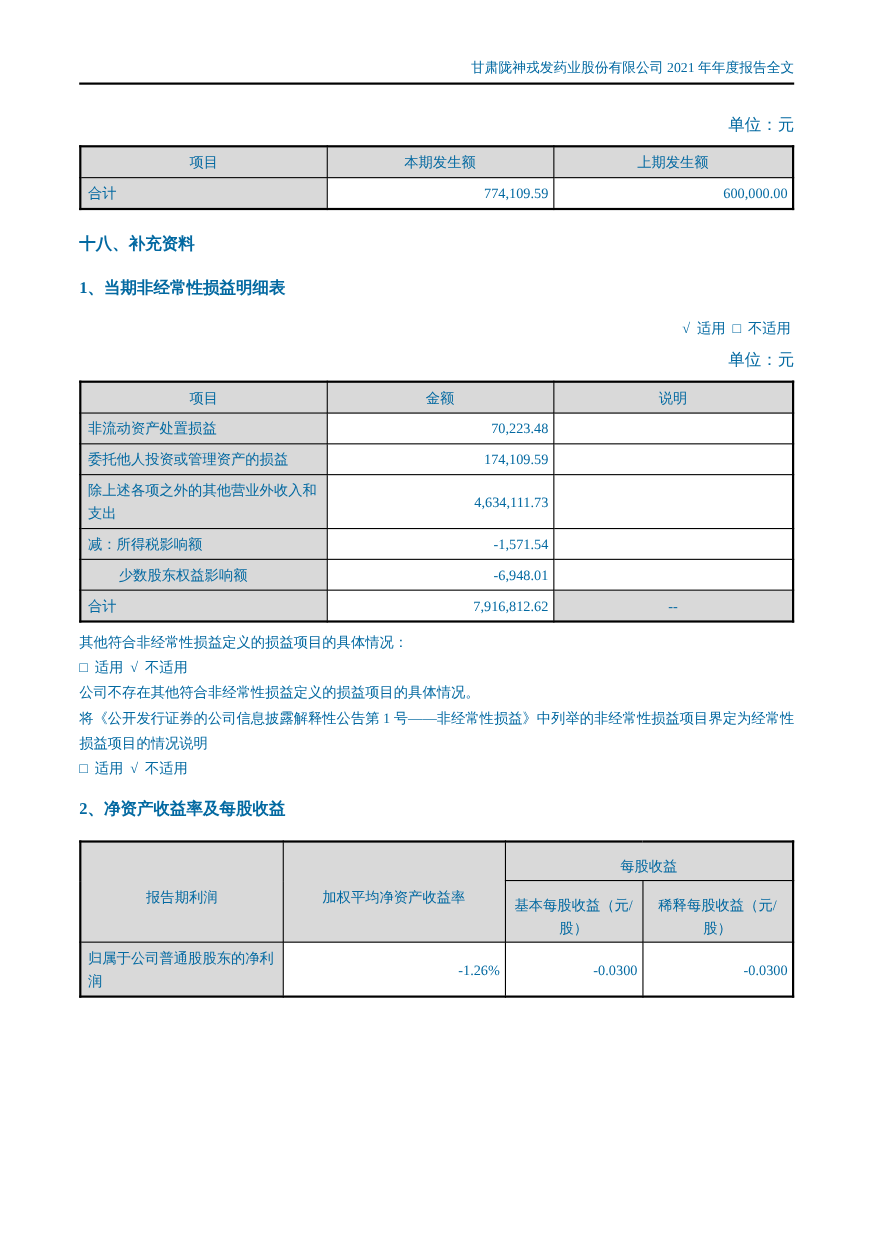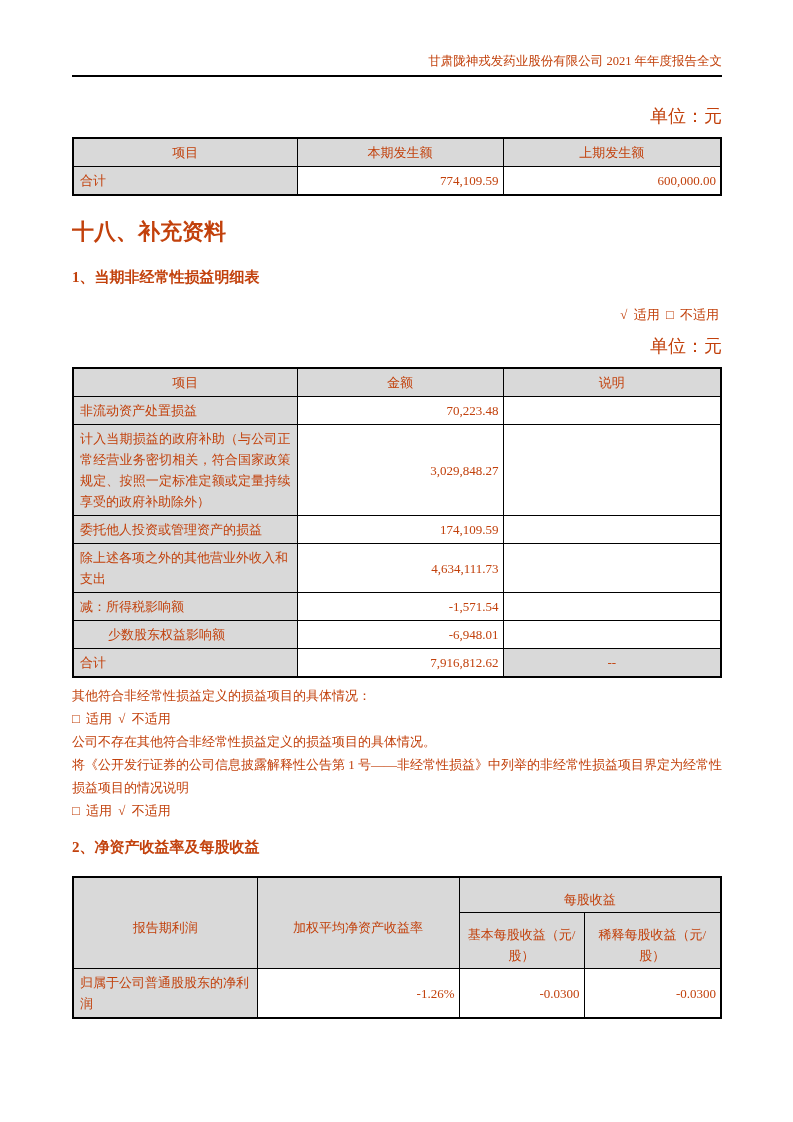--- a/index.html
+++ b/index.html
@@ -1,36 +1,36 @@
 <!DOCTYPE html>
 <html><head>
 <meta charset="utf-8">
 <style>
   html,body { margin:0; padding:0; background:#ffffff; }
   .page {
     position: relative;
     width: 793px; height: 1122px;
     margin: 0 auto;
     background: #ffffff;
-    color: #c2410c;
+    color: #0369a1;
     font-family: "Liberation Serif", "DejaVu Serif", serif;
     box-sizing: border-box;
     padding: 0 71px 0 72px;
     overflow: hidden;
   }
   .doc-header {
     padding-top: 53px;
     padding-bottom: 5px;
     text-align: right;
     font-size: 12.5px;
     border-bottom: 2px solid #000;
   }
   .heading-lv2 { font-size: 15px; font-weight: bold; margin: 21px 0 0 0; }
-  .heading-lv1 { font-size: 22px; font-weight: bold; margin: 21px 0 0 0; }
-  .unit-label  { text-align: right; font-size: 18px; }
+  .heading-lv1 { font-size: 15px; font-weight: bold; margin: 21px 0 0 0; }
+  .unit-label  { text-align: right; font-size: 15px; }
   .unit-label.first  { margin-top: 27px; }
   .unit-label.second { margin-top: 10px; }
   .apply-line { font-size: 13px; margin: 19px 0 0 0; text-align: right; }
   .apply-line span { margin-right: 3px; }
 
   table.data-table {
     width: 100%;
     border-collapse: collapse;
     margin-top: 9px;
     font-size: 13px;
@@ -114,25 +114,20 @@
       </colgroup>
     <tbody>
         <tr>
       <td class="cell-head">项目</td>
       <td class="cell-head">金额</td>
       <td class="cell-head">说明</td>
     </tr>
     <tr>
       <td class="cell-gray">非流动资产处置损益</td>
       <td class="cell-num">70,223.48</td>
-      <td></td>
-    </tr>
-    <tr>
-      <td class="cell-gray cell-justify">计入当期损益的政府补助（与公司正常经营业务密切相关，符合国家政策规定、按照一定标准定额或定量持续享受的政府补助除外）</td>
-      <td class="cell-num">3,029,848.27</td>
       <td></td>
     </tr>
     <tr>
       <td class="cell-gray">委托他人投资或管理资产的损益</td>
       <td class="cell-num">174,109.59</td>
       <td></td>
     </tr>
     <tr>
       <td class="cell-gray">除上述各项之外的其他营业外收入和支出</td>
       <td class="cell-num">4,634,111.73</td>

